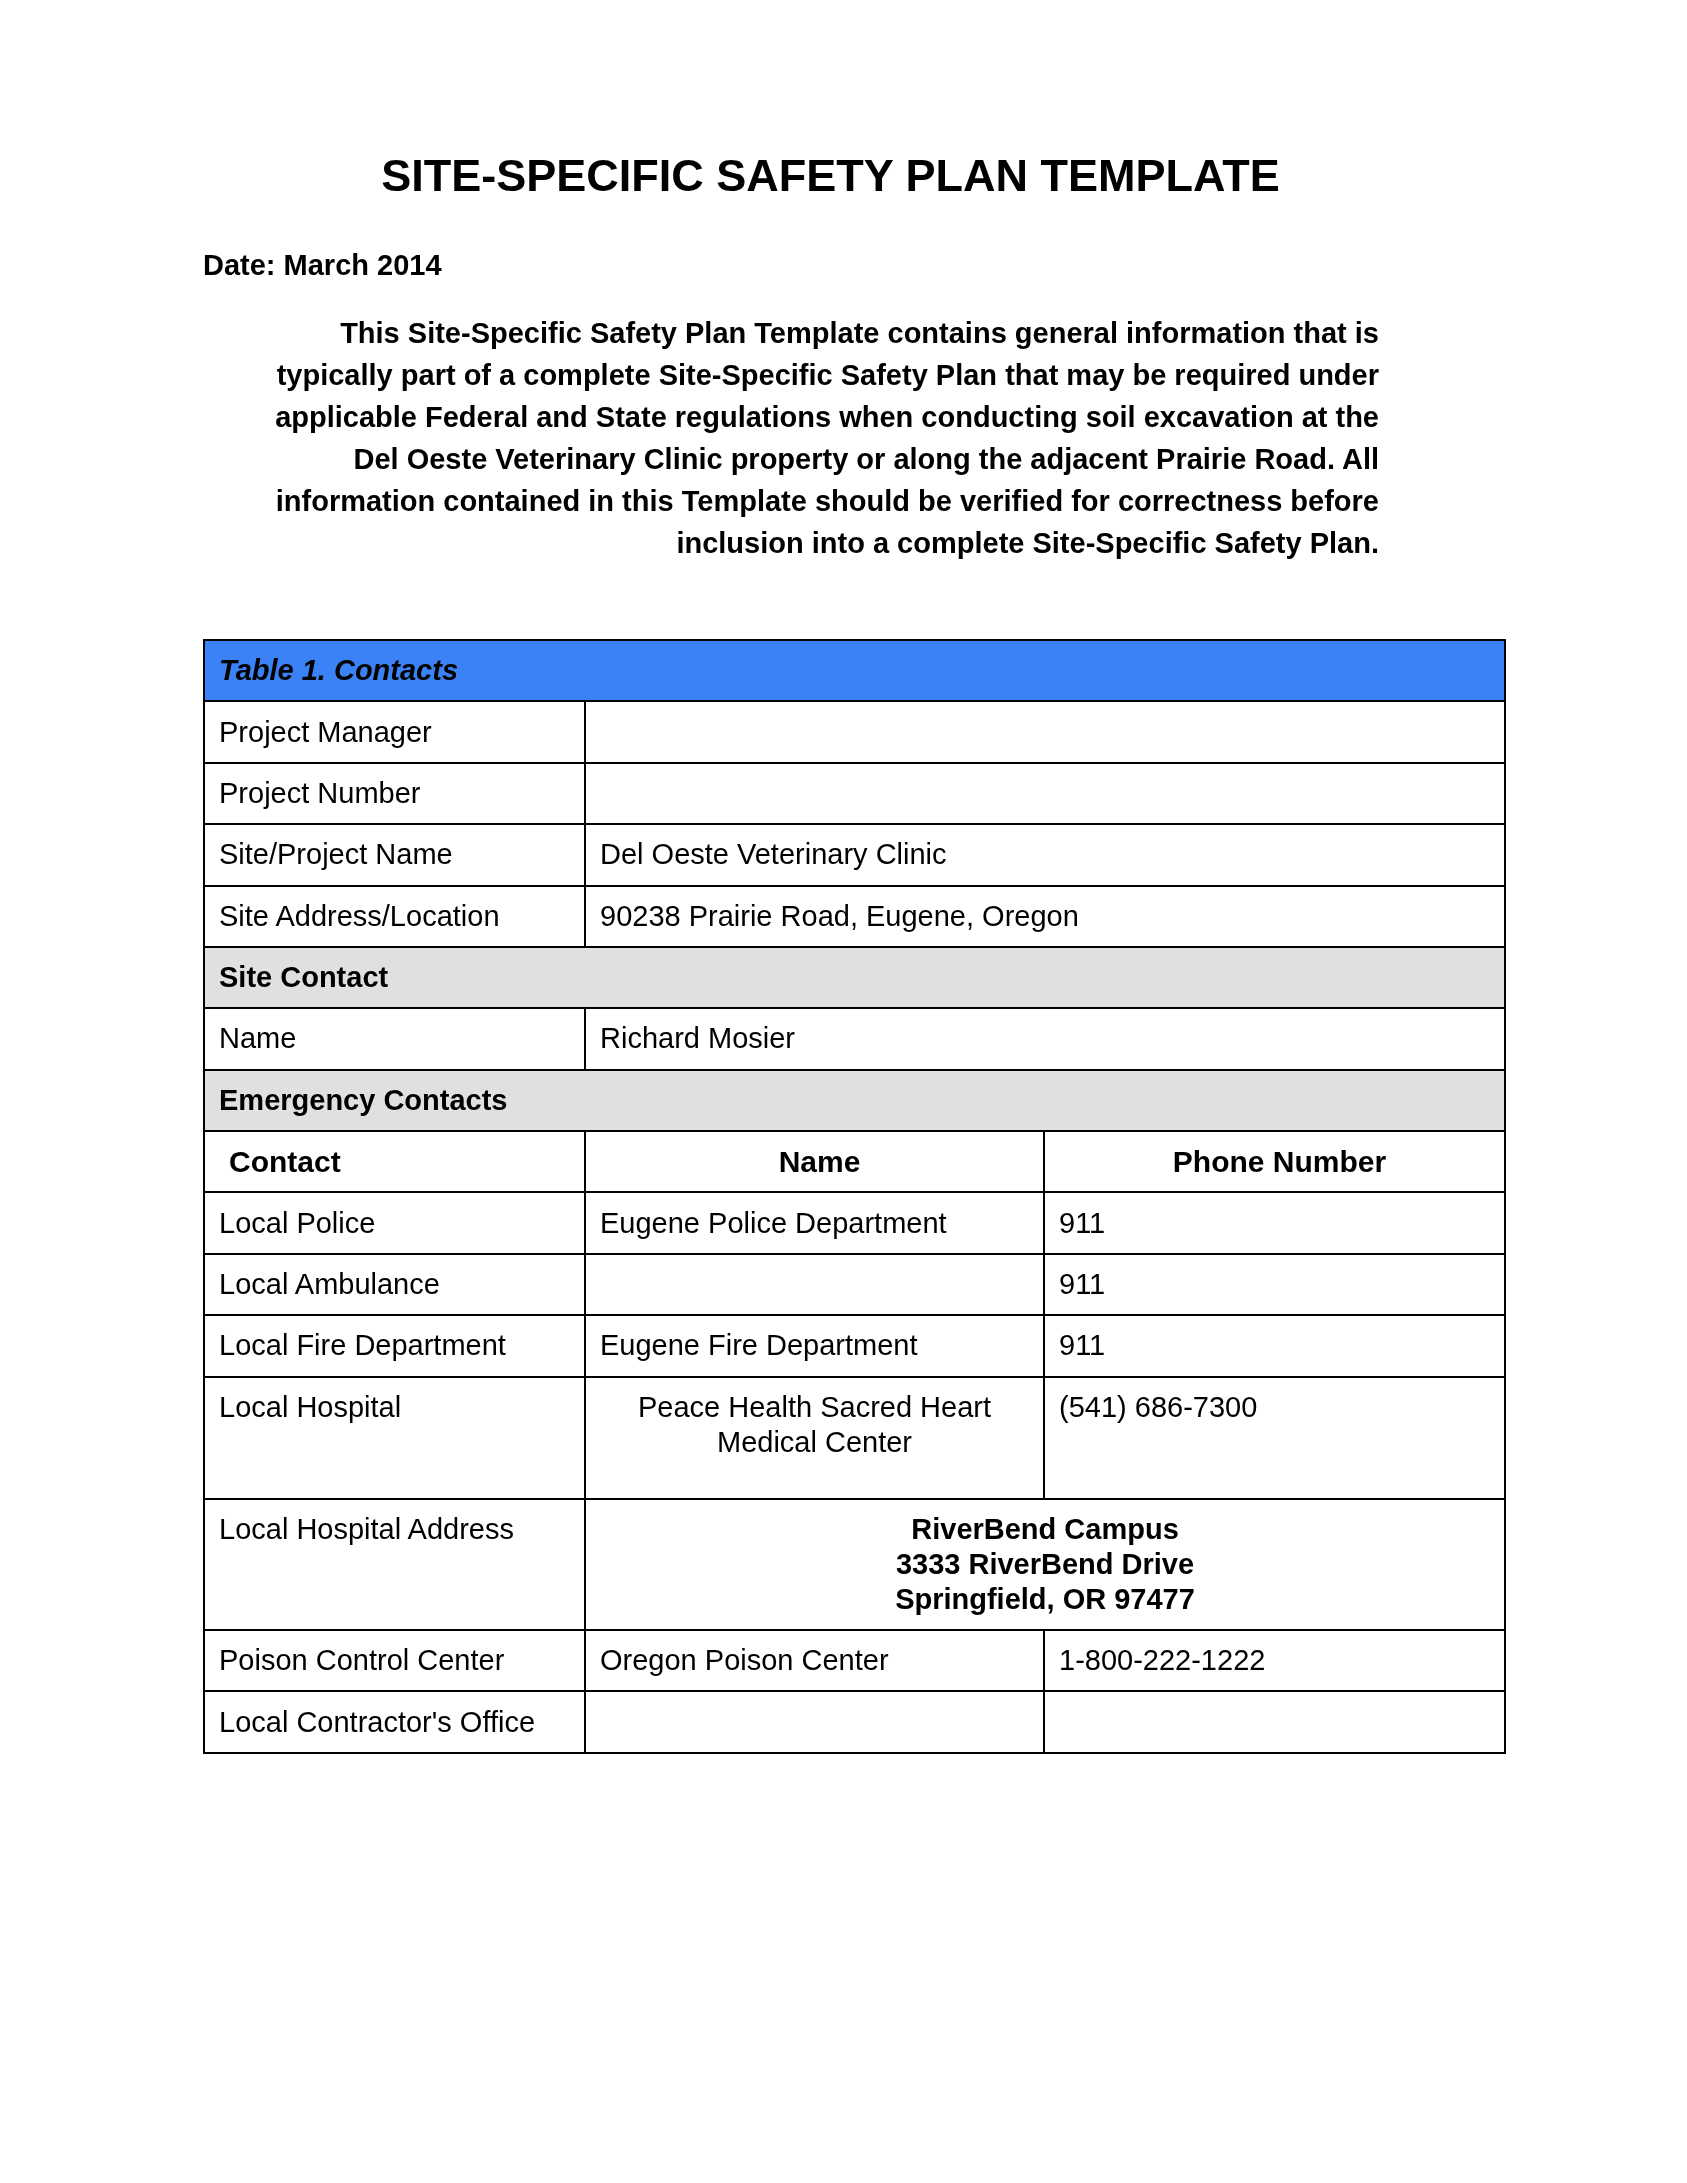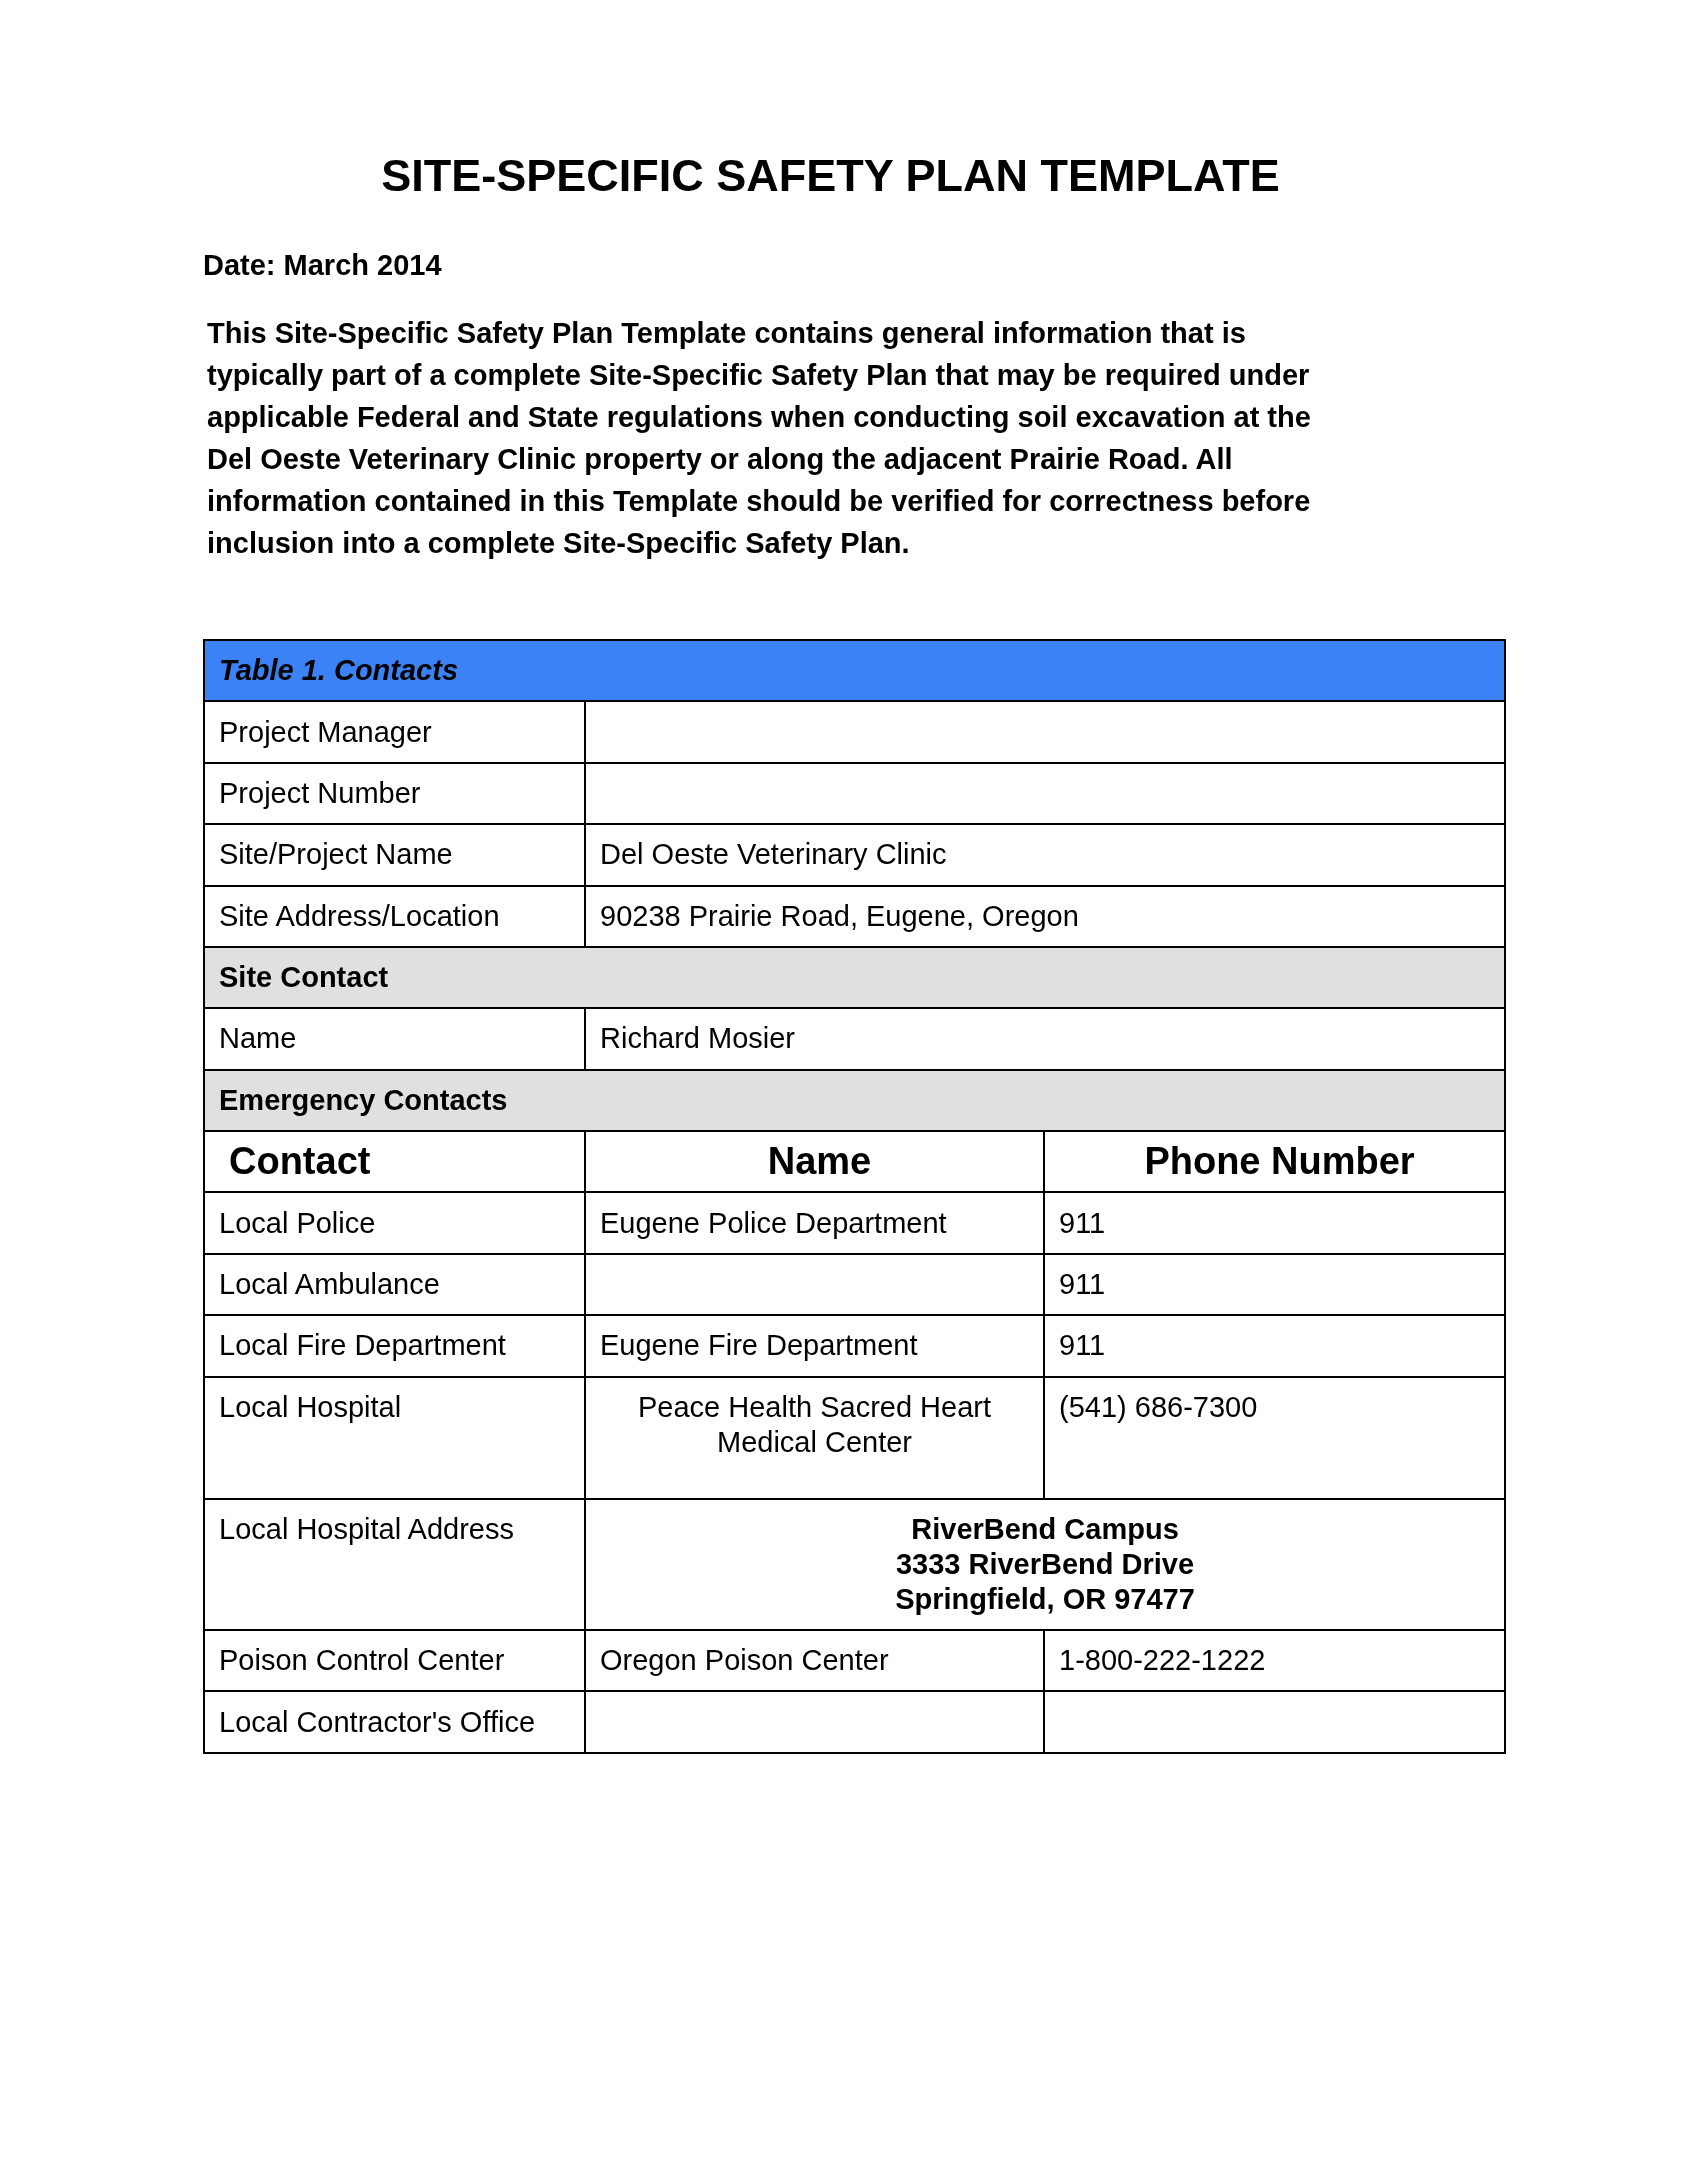--- a/index.html
+++ b/index.html
@@ -27,21 +27,22 @@
   .date-line {
     font-size: 29px;
     font-weight: bold;
     margin: 0 0 30px 0;
   }
   .intro {
     font-size: 29px;
     font-weight: bold;
     line-height: 42px;
     white-space: pre-line;
-    margin: 0 0 75px 4px;
+    margin: 0 0 75px 13px;
+    text-align: right;
   }
   table.contacts {
     width: 1301px;
     border-collapse: collapse;
     table-layout: fixed;
   }
   table.contacts td {
     border: 2.6px solid #000000;
     font-size: 29px;
     line-height: 35px;
@@ -60,21 +61,21 @@
     font-style: italic;
   }
   td.band-gray {
     background: #e0e0e0;
     font-size: 31px;
     font-weight: bold;
     padding: 8.7px 14px;
     margin-top: 46px;
   }
   tr.colhead td {
-    font-size: 38px;
+    font-size: 30px;
     font-weight: bold;
     height: 37px;
     padding-left: 24px;
   }
   tr.colhead td.center { text-align: center; }
   tr.data td { height: 35px; }
   td.pre { white-space: pre-line; text-align: center; }
   td.bold { font-weight: bold; }
   tr.tall td { padding-bottom: 38px; }
 </style>

